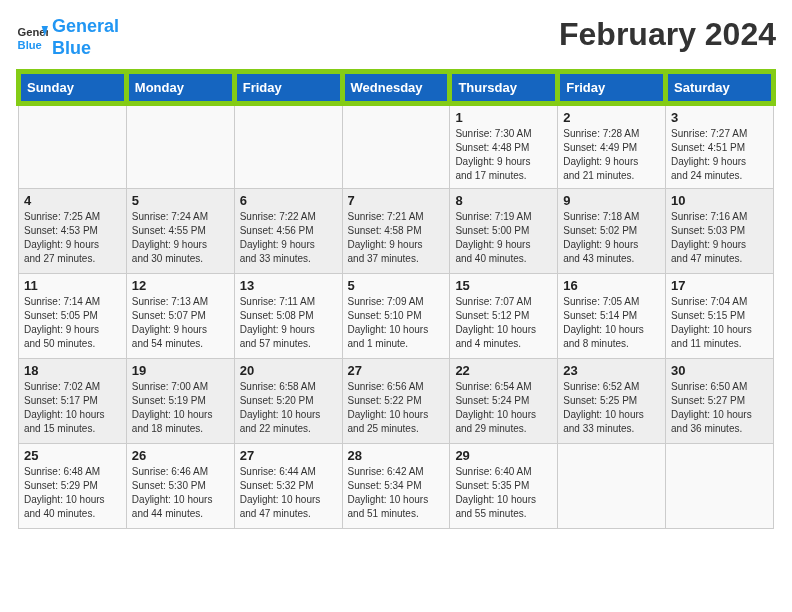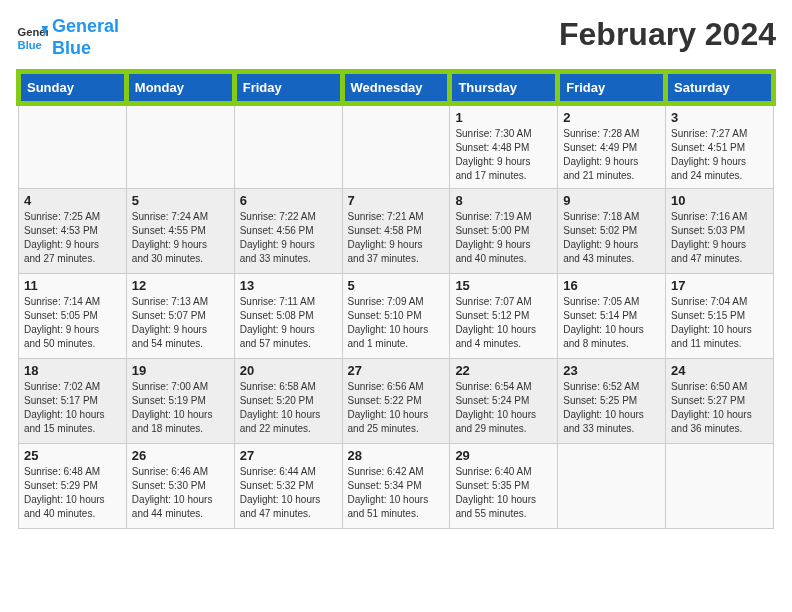--- a/index.html
+++ b/index.html
@@ -219,21 +219,21 @@
         </td>
         <td>
           <span class="day-number">22</span>
           <div class="day-info">Sunrise: 6:54 AM<br>Sunset: 5:24 PM<br>Daylight: 10 hours<br>and 29 minutes.</div>
         </td>
         <td>
           <span class="day-number">23</span>
           <div class="day-info">Sunrise: 6:52 AM<br>Sunset: 5:25 PM<br>Daylight: 10 hours<br>and 33 minutes.</div>
         </td>
         <td>
-          <span class="day-number">24</span>
+          <span class="day-number">30</span>
           <div class="day-info">Sunrise: 6:50 AM<br>Sunset: 5:27 PM<br>Daylight: 10 hours<br>and 36 minutes.</div>
         </td>
       </tr>
       <tr>
         <td>
           <span class="day-number">25</span>
           <div class="day-info">Sunrise: 6:48 AM<br>Sunset: 5:29 PM<br>Daylight: 10 hours<br>and 40 minutes.</div>
         </td>
         <td>
           <span class="day-number">26</span>

